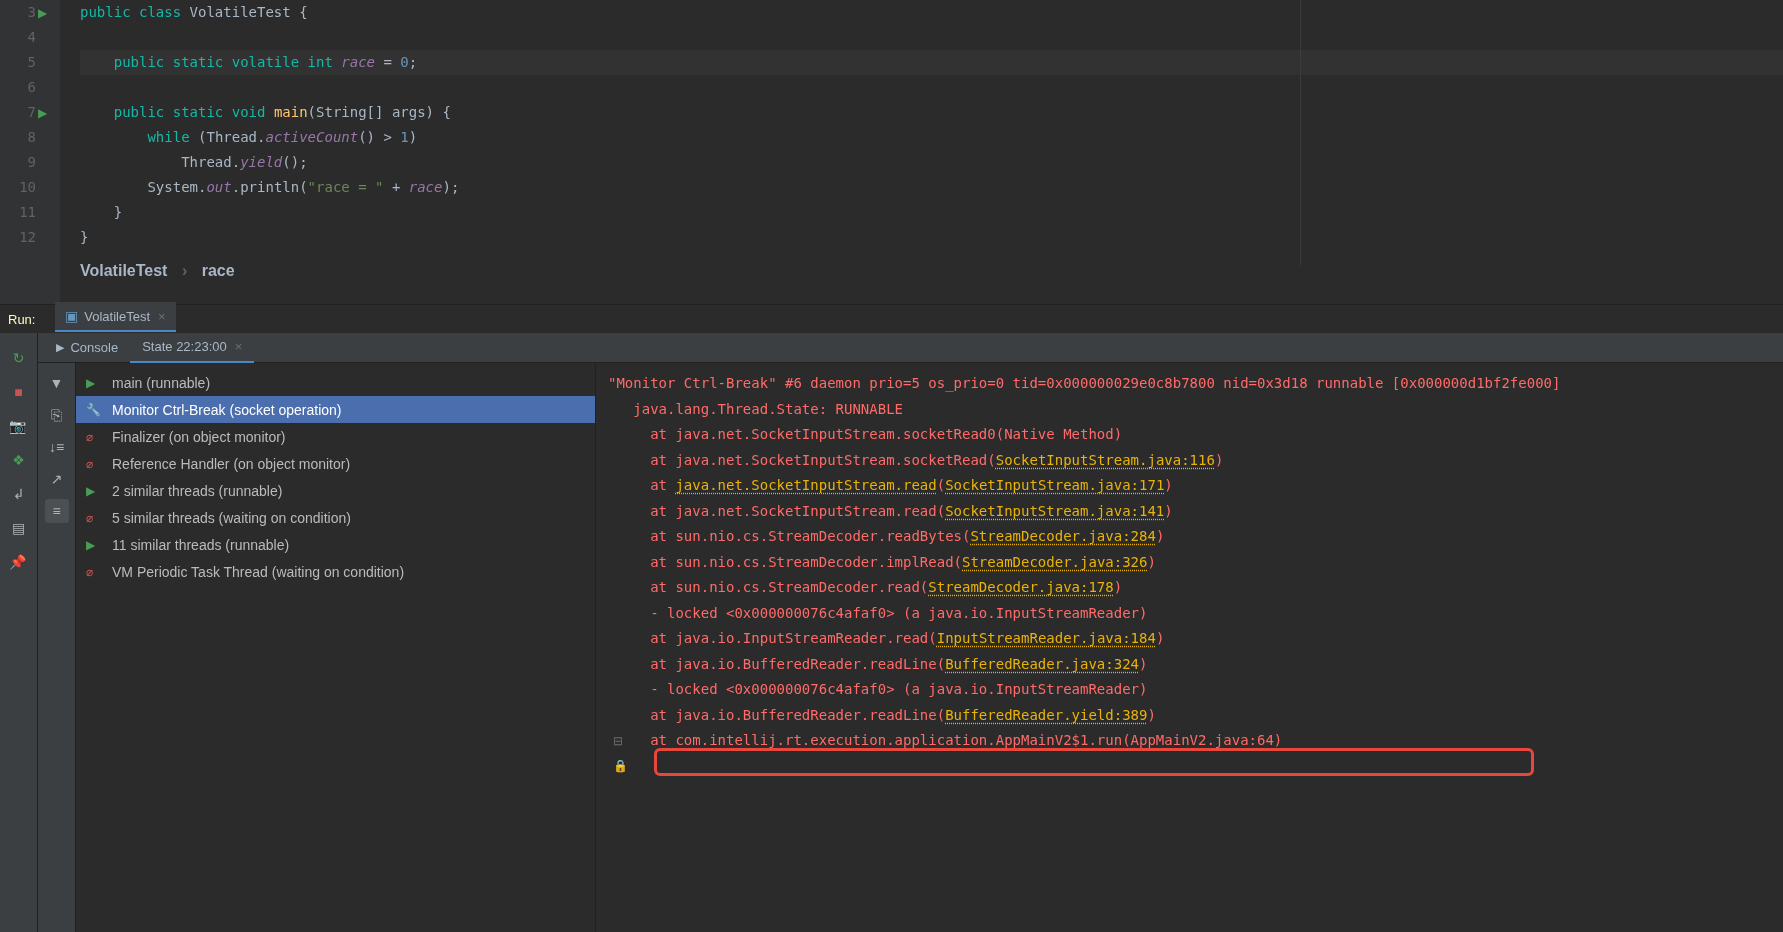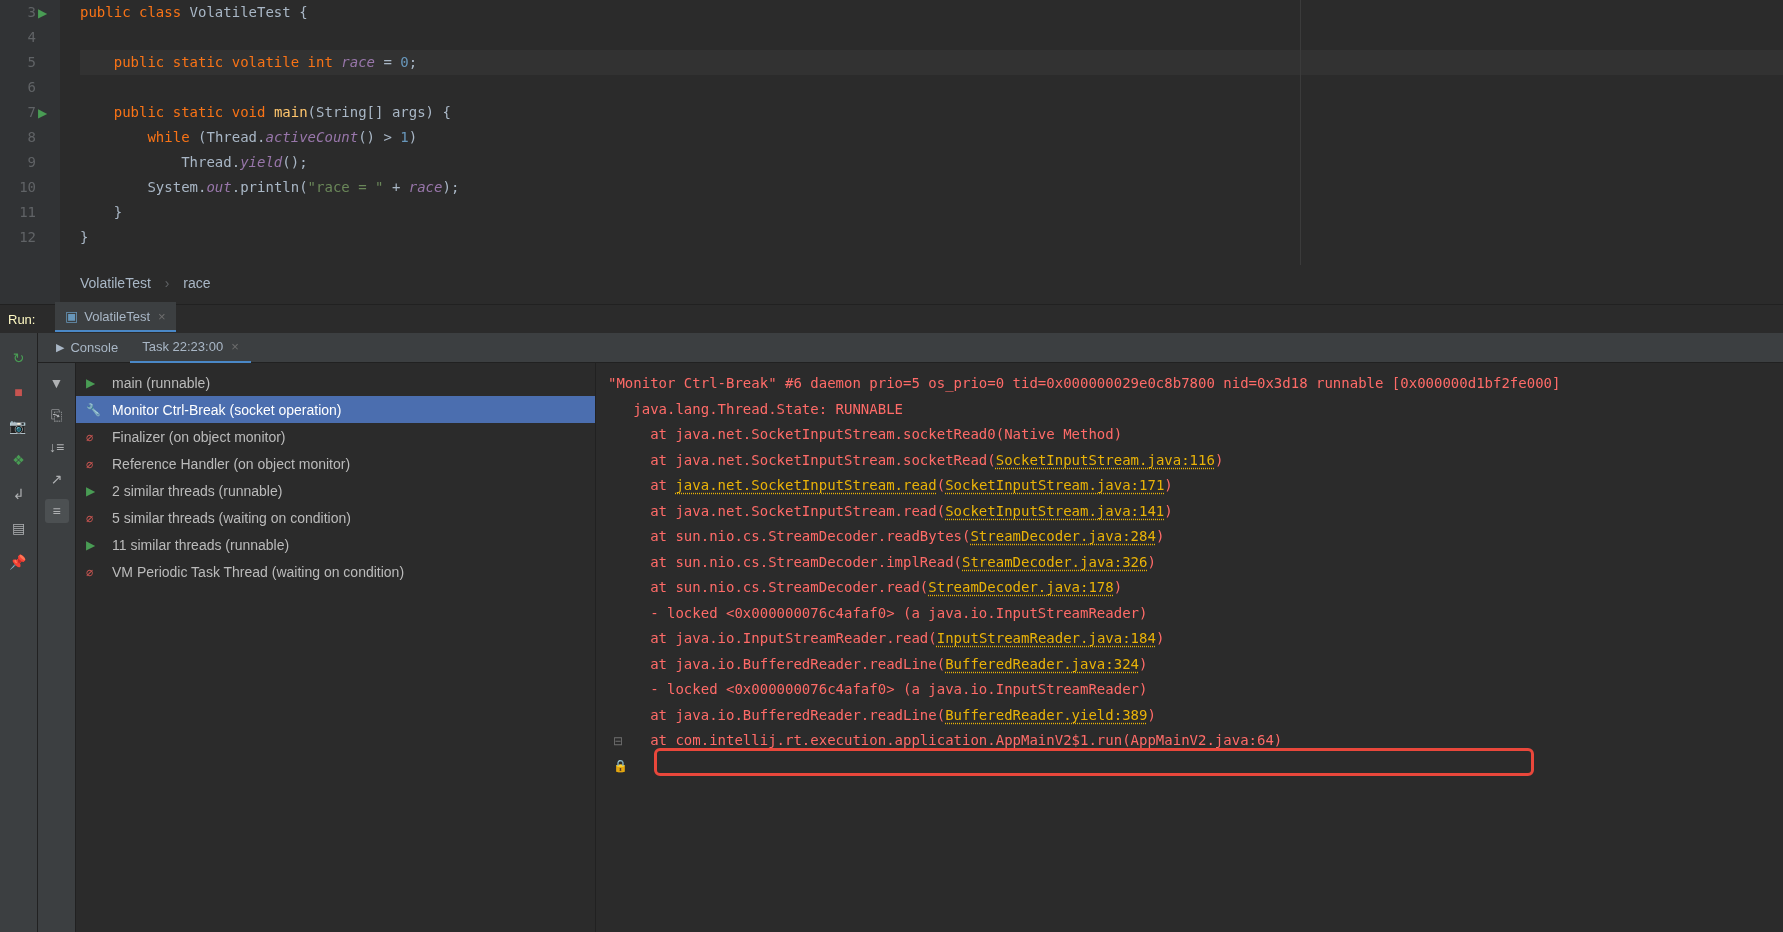--- a/index.html
+++ b/index.html
@@ -4,27 +4,27 @@
 <style>
 * { margin:0; padding:0; box-sizing:border-box; }
 body { font-family: "Segoe UI", Arial, sans-serif; background:#2b2b2b; color:#a9b7c6; font-size:13px; width:1783px; height:932px; overflow:hidden; }
 .editor { position:relative; height:305px; background:#2b2b2b; border-bottom:1px solid #212121; }
 .gutter { position:absolute; top:0; left:0; width:60px; height:100%; background:#313335; }
 .gutter .num { color:#606366; font-family:Consolas,monospace; font-size:14px; height:25px; line-height:25px; text-align:right; padding-right:24px; }
 .gutter .run-icon { position:absolute; left:38px; color:#499c54; font-size:12px; }
 .code { padding-left:80px; font-family:Consolas,monospace; font-size:14px; line-height:25px; white-space:pre; position:relative; }
 .code .line { height:25px; position:relative; padding-left:0; }
 .code .current { background:#323232; }
-.kw { color:#f97316; }
+.kw { color:#14b8a6; }
 .str { color:#6a8759; }
 .num-lit { color:#6897bb; }
 .method { color:#ffc66d; }
 .field { color:#9876aa; font-style:italic; }
 .vline { position:absolute; top:0; left:1300px; width:1px; height:265px; background:#3b3b3b; }
-.breadcrumb { position:absolute; top:268px; left:80px; height:30px; font-size:14px; color:#a9b7c6; line-height:30px; }
+.breadcrumb { position:absolute; top:256px; left:80px; height:30px; font-size:16px; color:#a9b7c6; line-height:30px;font-weight:bold; }
 .breadcrumb .sep { margin:0 10px; color:#606366; }
 .run-label { position:absolute; top:312px; left:8px; color:#fef9c3; }
 .run-tab { position:absolute; top:302px; left:55px; height:30px; display:flex; align-items:center; padding:0 10px; background:#3c3f41; border-bottom:2px solid #4a88c7; }
 .run-tab .icon { color:#6897bb; margin-right:6px; font-size:14px; }
 .run-tab .close { margin-left:8px; color:#6e6e6e; cursor:pointer; }
 .tool-area { position:absolute; top:333px; left:0; right:0; bottom:0; display:flex; background:#2b2b2b; }
 .sidebar1 { width:38px; background:#3c3f41; display:flex; flex-direction:column; align-items:center; padding-top:8px; border-right:1px solid #212121; }
 .sidebar1 .sbtn { width:24px; height:24px; margin:5px 0; display:flex; align-items:center; justify-content:center; font-size:14px; cursor:pointer; color:#afb1b3; }
 .sbtn.green { color:#499c54; }
 .sbtn.red { color:#c75450; }
@@ -92,21 +92,21 @@
     <div class="sbtn">▤</div>
     <div class="sbtn">📌</div>
   </div>
   <div class="content">
     <div class="tabs">
         <div class="tab">
           <span class="i">▶</span>
           <span>Console</span>
         </div>
         <div class="tab active">
-          <span>Task 22:23:00</span>
+          <span>State 22:23:00</span>
           <span class="close">×</span>
         </div>
       </div>
     <div class="body">
       <div class="sidebar2">
         <div class="sbtn2">▼</div>
         <div class="sbtn2">⎘</div>
         <div class="sbtn2">↓≡</div>
         <div class="sbtn2">↗</div>
         <div class="sbtn2 sel">≡</div>

